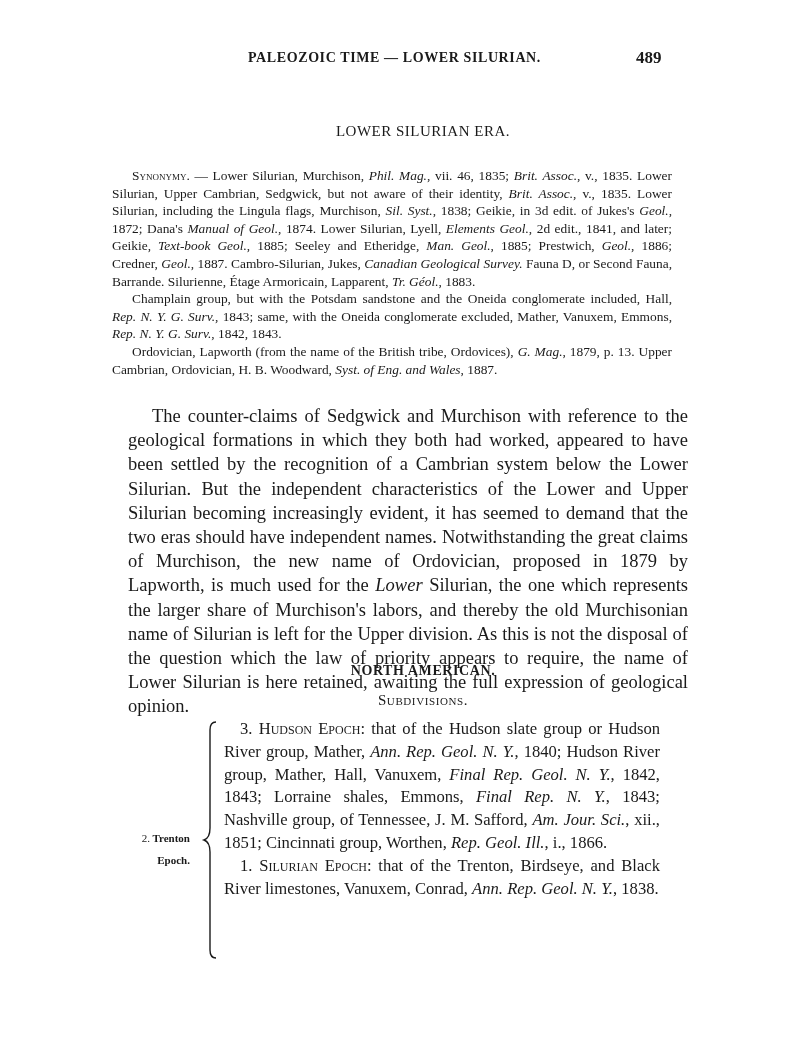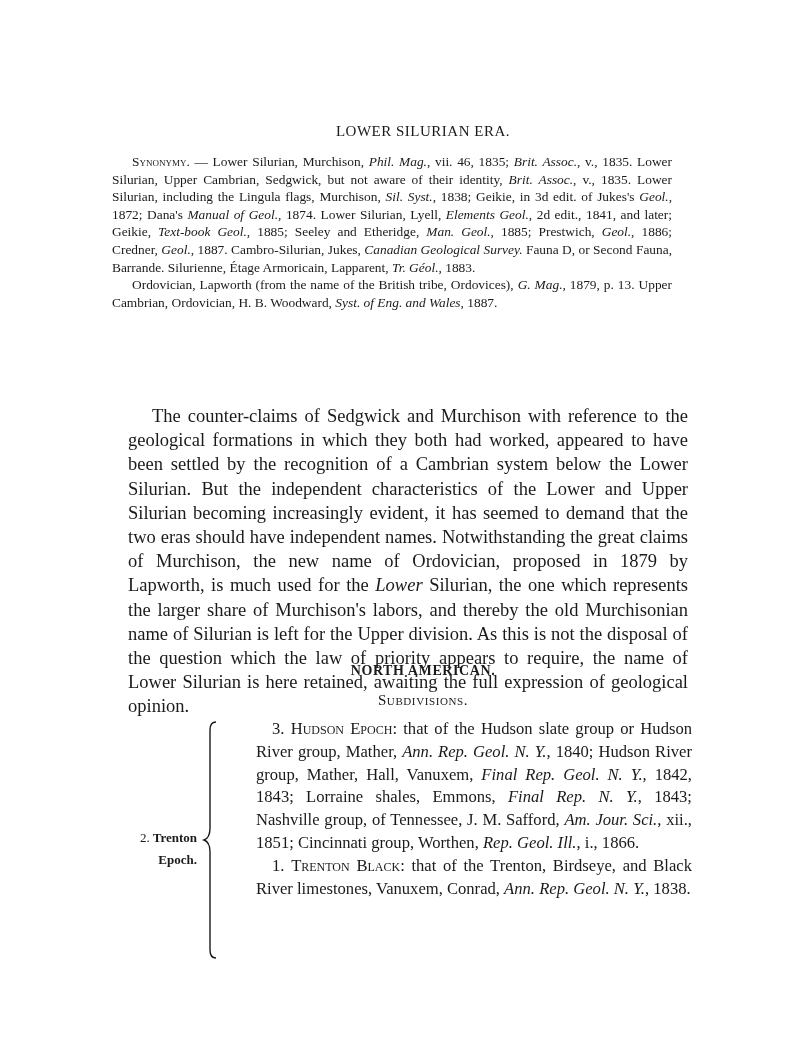--- a/index.html
+++ b/index.html
@@ -6,65 +6,70 @@
   body { width: 800px; height: 1050px; position: relative; overflow: hidden; color: #1a1a1a;
          font-family: "DejaVu Serif", serif; }
   .page { position: absolute; left: 0; top: 0; width: 800px; height: 1050px; }
   .running-head { position: absolute; top: 48px; left: 0; width: 800px; height: 24px; }
   .running-title { position: absolute; left: 248px; top: 2px; font-size: 14px; font-weight: bold;
                    letter-spacing: 0.6px; font-family: "Liberation Serif", serif; }
   .page-number { position: absolute; left: 636px; top: 0px; font-size: 17px; font-weight: bold;
                  font-family: "Liberation Serif", serif; }
   .section-title { position: absolute; top: 123px; left: 0; width: 846px; text-align: center;
                    font-size: 15px; letter-spacing: 0.5px; font-family: "Liberation Serif", serif; }
-  .synonymy { position: absolute; left: 112px; top: 153px; width: 560px; font-family: "Liberation Serif", serif;
+  .synonymy { position: absolute; left: 112px; top: 167px; width: 560px; font-family: "Liberation Serif", serif;
               font-size: 13.4px; line-height: 17.6px; text-align: justify; }
   .synonymy p { margin: 0; text-indent: 20px; }
   .synonymy p.first { text-indent: 20px; }
   .sc { font-variant: small-caps; }
   .body-para { position: absolute; left: 112px; top: 388px; width: 560px; font-family: "Liberation Serif", serif;
                font-size: 18.5px; line-height: 24.2px; text-align: justify; text-indent: 24px; margin: 16px; }
   .heading-na { position: absolute; top: 663px; left: 0; width: 846px; text-align: center;
                 font-weight: bold; font-size: 14px; letter-spacing: 0.6px; font-family: "Liberation Serif", serif; }
   .heading-sub { position: absolute; top: 692px; left: 0; width: 846px; text-align: center;
                  font-size: 15px; letter-spacing: 0.6px; font-variant: small-caps; font-family: "Liberation Serif", serif; }
-  .period-label { position: absolute; left: 115px; top: 827px; width: 82px; text-align: right;
-                  font-family: "Liberation Serif", serif; font-size: 13px; font-weight: bold; line-height: 22px; }
+  .period-label { position: absolute; left: 108px; top: 827px; width: 82px; text-align: right;
+                  font-family: "Liberation Serif", serif; font-size: 11px; font-weight: bold; line-height: 22px; }
   .period-label .num { font-weight: normal; }
   .brace { position: absolute; left: 200px; top: 720px; width: 20px; height: 240px; }
   .epochs { position: absolute; left: 224px; top: 718px; width: 436px; font-family: "Liberation Serif", serif;
-            font-size: 16.6px; line-height: 22.8px; text-align: justify; margin-left: 32px; }
+            font-size: 16.6px; line-height: 22.8px; text-align: justify; }
   .epochs p { margin: 0; text-indent: 16px; }
   i { font-style: italic; }
 </style>
 </head>
 <body>
 
 <div class="page">
 
+  <div class="running-head">
+    <span class="running-title">PALEOZOIC TIME — LOWER SILURIAN.</span>
+    <span class="page-number">489</span>
+  </div>
 
   <div class="section-title">LOWER SILURIAN ERA.</div>
 
   <div class="synonymy">
     <p class="first"><span class="sc">Synonymy.</span><span> — Lower Silurian, Murchison, <i>Phil. Mag.</i>, vii. 46, 1835; <i>Brit. Assoc.</i>, v., 1835. Lower Silurian, Upper Cambrian, Sedgwick, but not aware of their identity, <i>Brit. Assoc.</i>, v., 1835. Lower Silurian, including the Lingula flags, Murchison, <i>Sil. Syst.</i>, 1838; Geikie, in 3d edit. of Jukes's <i>Geol.</i>, 1872; Dana's <i>Manual of Geol.</i>, 1874. Lower Silurian, Lyell, <i>Elements Geol.</i>, 2d edit., 1841, and later; Geikie, <i>Text-book Geol.</i>, 1885; Seeley and Etheridge, <i>Man. Geol.</i>, 1885; Prestwich, <i>Geol.</i>, 1886; Credner, <i>Geol.</i>, 1887. Cambro-Silurian, Jukes, <i>Canadian Geological Survey.</i> Fauna D, or Second Fauna, Barrande. Silurienne, Étage Armoricain, Lapparent, <i>Tr. Géol.</i>, 1883.</span></p>
+    <p>Champlain group, but with the Potsdam sandstone and the Oneida conglomerate included, Hall, <i>Rep. N. Y. G. Surv.</i>, 1843; same, with the Oneida conglomerate excluded, Mather, Vanuxem, Emmons, <i>Rep. N. Y. G. Surv.</i>, 1842, 1843.</p>
     <p>Ordovician, Lapworth (from the name of the British tribe, Ordovices), <i>G. Mag.</i>, 1879, p. 13. Upper Cambrian, Ordovician, H. B. Woodward, <i>Syst. of Eng. and Wales</i>, 1887.</p>
   </div>
 
   <p class="body-para">The counter-claims of Sedgwick and Murchison with reference to the geological formations in which they both had worked, appeared to have been settled by the recognition of a Cambrian system below the Lower Silurian. But the independent characteristics of the Lower and Upper Silurian becoming increasingly evident, it has seemed to demand that the two eras should have independent names. Notwithstanding the great claims of Murchison, the new name of Ordovician, proposed in 1879 by Lapworth, is much used for the <i>Lower</i> Silurian, the one which represents the larger share of Murchison's labors, and thereby the old Murchisonian name of Silurian is left for the Upper division. As this is not the disposal of the question which the law of priority appears to require, the name of Lower Silurian is here retained, awaiting the full expression of geological opinion.</p>
 
   <div class="heading-na">NORTH AMERICAN.</div>
   <div class="heading-sub">Subdivisions.</div>
 
   <div class="period-label">
     <div><span class="num">2.</span> <span>Trenton</span></div>
     <div>Epoch.</div>
   </div>
 
   <svg class="brace" viewBox="0 0 20 240" preserveAspectRatio="none">
     <path d="M16 2 Q10 2 10 10 L10 108 Q10 118 4 120 Q10 122 10 132 L10 230 Q10 238 16 238" fill="none" stroke="#1a1a1a" stroke-width="1.4"></path>
   </svg>
 
   <div class="epochs">
     <p><span>3.</span> <span class="sc">Hudson Epoch</span><span>: that of the Hudson slate group or Hudson River group, Mather, <i>Ann. Rep. Geol. N. Y.</i>, 1840; Hudson River group, Mather, Hall, Vanuxem, <i>Final Rep. Geol. N. Y.</i>, 1842, 1843; Lorraine shales, Emmons, <i>Final Rep. N. Y.</i>, 1843; Nashville group, of Tennessee, J. M. Safford, <i>Am. Jour. Sci.</i>, xii., 1851; Cincinnati group, Worthen, <i>Rep. Geol. Ill.</i>, i., 1866.</span></p>
-    <p><span>1.</span> <span class="sc">Trenton Black</span><span>: that of the Trenton, Birdseye, and Black River limestones, Vanuxem, Conrad, <i>Ann. Rep. Geol. N. Y.</i>, 1838.</span></p>
+    <p><span>1.</span> <span class="sc">Silurian Epoch</span><span>: that of the Trenton, Birdseye, and Black River limestones, Vanuxem, Conrad, <i>Ann. Rep. Geol. N. Y.</i>, 1838.</span></p>
   </div>
 
 </div>
 
 </body></html>

